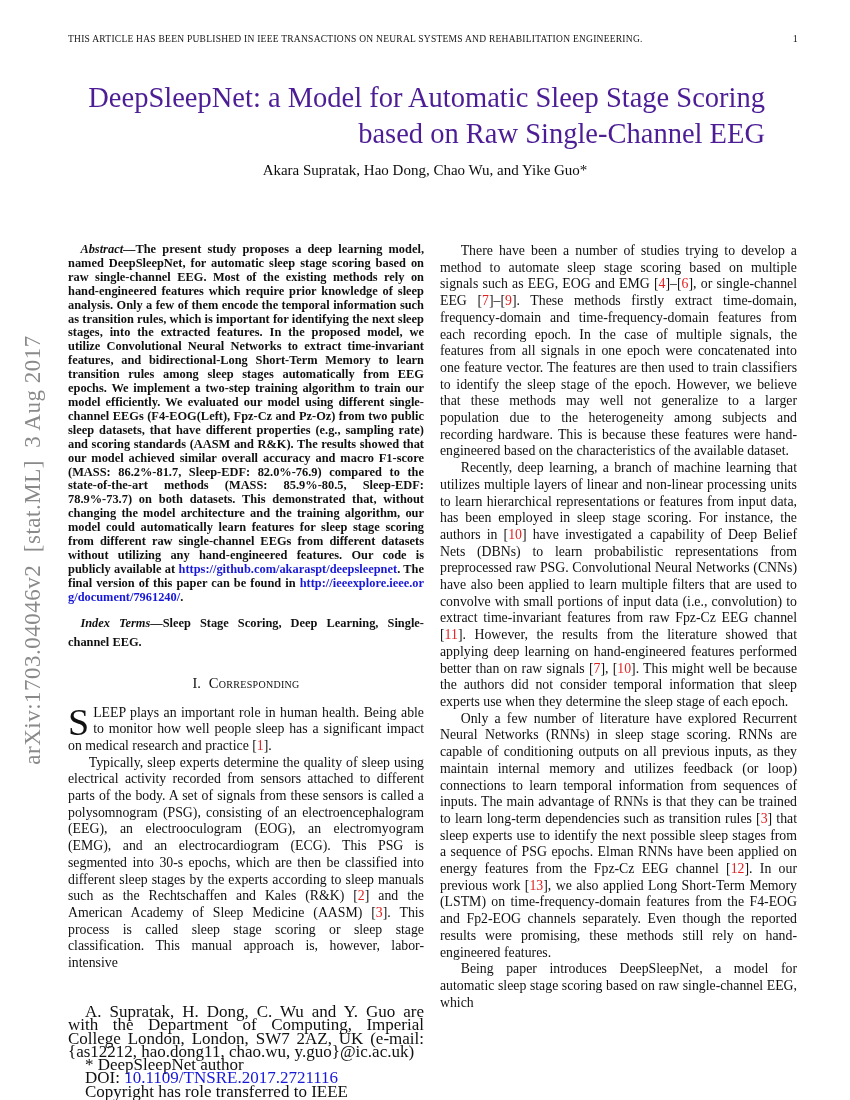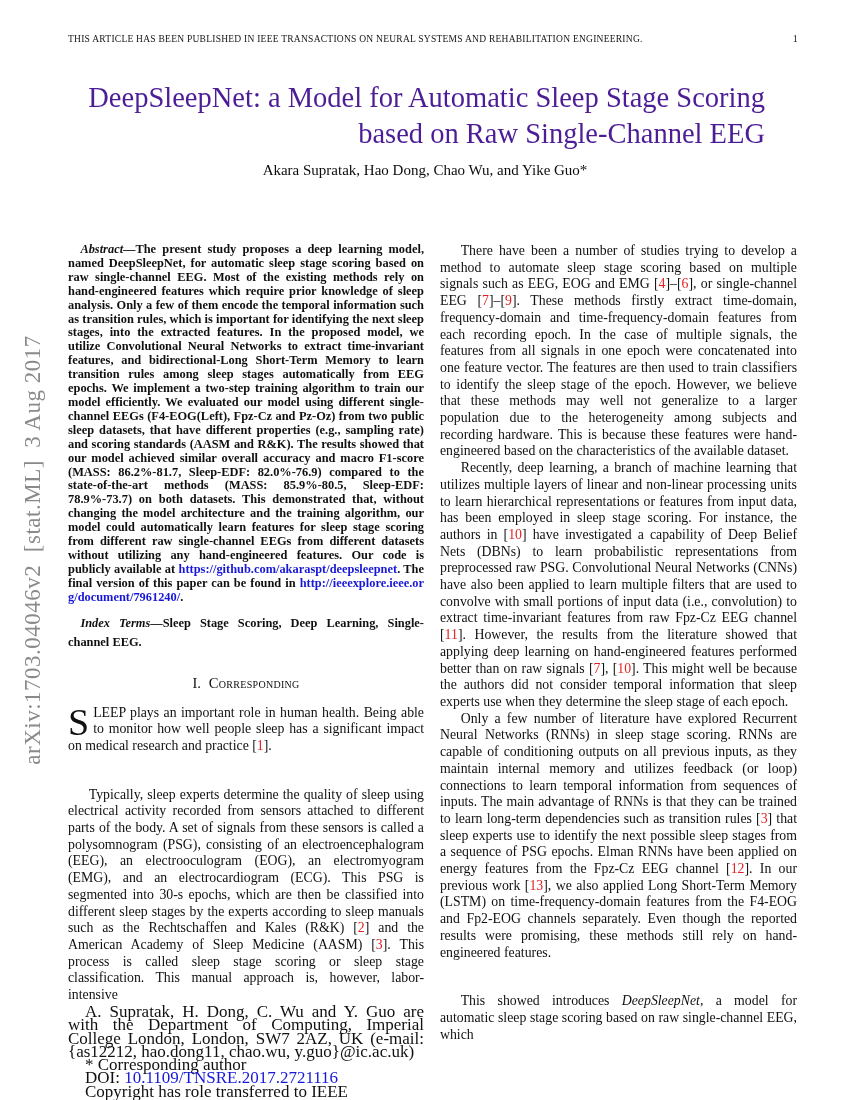--- a/index.html
+++ b/index.html
@@ -49,36 +49,36 @@
     text-align:justify;text-indent:1em;margin-bottom:23px;
   }
   .section-heading{
     text-align:center;font-size:14.5px;margin:10px 0 13px 0;color:#0c0c0c;
   }
   .section-heading .sc{font-variant:small-caps;margin-left:.55em;letter-spacing:.3px;}
   .body-p{
     font-size:13.8px;line-height:16.7px;text-align:justify;text-indent:1.5em;
   }
   .noindent{text-indent:0;}
-  .cont{text-align-last:justify;margin-top:32px;}
+  .cont{text-align-last:justify;}
   .dropcap{
     float:left;
     font-size:38px;line-height:30px;
     padding:2px 4px 0 0;
   }
   
   .footnote{
     position:absolute;top:961px;left:68px;width:356px;
     font-size:17px;line-height:13.3px;color:#101010;margin-top:44px;
   }
   .footnote .fn-p{text-align:justify;text-indent:1em;}
   .footnote .fn-line{padding-left:1em;}
   
   .seg-lead{font-style:italic;}
-  .seg-italic{font-style:italic;}
+  .seg-italic{}
   .seg-cite{color:#e21f1f;}
   .seg-link{color:#1717d8;word-break:break-all;}
 </style>
 </head>
 <body>
 
 <div id="page">
 
   <div class="running-head">
     <span>THIS ARTICLE HAS BEEN PUBLISHED IN IEEE TRANSACTIONS ON NEURAL SYSTEMS AND REHABILITATION ENGINEERING.</span>
@@ -101,25 +101,25 @@
 
     <p class="body-p noindent">
       <span class="dropcap">S</span><span><span class="seg-plain">LEEP plays an important role in human health. Being able to monitor how well people sleep has a significant impact on medical research and practice [</span><span class="seg-cite">1</span><span class="seg-plain">].</span></span>
     </p>
 
     <p class="body-p cont"><span class="seg-plain">Typically, sleep experts determine the quality of sleep using electrical activity recorded from sensors attached to different parts of the body. A set of signals from these sensors is called a polysomnogram (PSG), consisting of an electroencephalogram (EEG), an electrooculogram (EOG), an electromyogram (EMG), and an electrocardiogram (ECG). This PSG is segmented into 30-s epochs, which are then be classified into different sleep stages by the experts according to sleep manuals such as the Rechtschaffen and Kales (R&amp;K) [</span><span class="seg-cite">2</span><span class="seg-plain">] and the American Academy of Sleep Medicine (AASM) [</span><span class="seg-cite">3</span><span class="seg-plain">]. This process is called sleep stage scoring or sleep stage classification. This manual approach is, however, labor-intensive</span></p>
   </div>
 
   <div class="footnote">
     <p class="fn-p">A. Supratak, H. Dong, C. Wu and Y. Guo are with the Department of Computing, Imperial College London, London, SW7 2AZ, UK (e-mail: {as12212, hao.dong11, chao.wu, y.guo}@ic.ac.uk)</p>
-    <div class="fn-line">* Corresponding author</div>
+    <div class="fn-line">* DeepSleepNet author</div>
     <div class="fn-line"><span class="seg-plain">DOI: </span><span class="seg-link">10.1109/TNSRE.2017.2721116</span></div>
     <div class="fn-line">Copyright has role transferred to IEEE</div>
   </div>
 
   <div class="col col-right">
     <p class="body-p"><span class="seg-plain">There have been a number of studies trying to develop a method to automate sleep stage scoring based on multiple signals such as EEG, EOG and EMG [</span><span class="seg-cite">4</span><span class="seg-plain">]–[</span><span class="seg-cite">6</span><span class="seg-plain">], or single-channel EEG [</span><span class="seg-cite">7</span><span class="seg-plain">]–[</span><span class="seg-cite">9</span><span class="seg-plain">]. These methods firstly extract time-domain, frequency-domain and time-frequency-domain features from each recording epoch. In the case of multiple signals, the features from all signals in one epoch were concatenated into one feature vector. The features are then used to train classifiers to identify the sleep stage of the epoch. However, we believe that these methods may well not generalize to a larger population due to the heterogeneity among subjects and recording hardware. This is because these features were hand-engineered based on the characteristics of the available dataset.</span></p>
     <p class="body-p"><span class="seg-plain">Recently, deep learning, a branch of machine learning that utilizes multiple layers of linear and non-linear processing units to learn hierarchical representations or features from input data, has been employed in sleep stage scoring. For instance, the authors in [</span><span class="seg-cite">10</span><span class="seg-plain">] have investigated a capability of Deep Belief Nets (DBNs) to learn probabilistic representations from preprocessed raw PSG. Convolutional Neural Networks (CNNs) have also been applied to learn multiple filters that are used to convolve with small portions of input data (i.e., convolution) to extract time-invariant features from raw Fpz-Cz EEG channel [</span><span class="seg-cite">11</span><span class="seg-plain">]. However, the results from the literature showed that applying deep learning on hand-engineered features performed better than on raw signals [</span><span class="seg-cite">7</span><span class="seg-plain">], [</span><span class="seg-cite">10</span><span class="seg-plain">]. This might well be because the authors did not consider temporal information that sleep experts use when they determine the sleep stage of each epoch.</span></p>
     <p class="body-p"><span class="seg-plain">Only a few number of literature have explored Recurrent Neural Networks (RNNs) in sleep stage scoring. RNNs are capable of conditioning outputs on all previous inputs, as they maintain internal memory and utilizes feedback (or loop) connections to learn temporal information from sequences of inputs. The main advantage of RNNs is that they can be trained to learn long-term dependencies such as transition rules [</span><span class="seg-cite">3</span><span class="seg-plain">] that sleep experts use to identify the next possible sleep stages from a sequence of PSG epochs. Elman RNNs have been applied on energy features from the Fpz-Cz EEG channel [</span><span class="seg-cite">12</span><span class="seg-plain">]. In our previous work [</span><span class="seg-cite">13</span><span class="seg-plain">], we also applied Long Short-Term Memory (LSTM) on time-frequency-domain features from the F4-EOG and Fp2-EOG channels separately. Even though the reported results were promising, these methods still rely on hand-engineered features.</span></p>
-    <p class="body-p cont"><span class="seg-plain">This showed introduces </span><span class="seg-italic">DeepSleepNet</span><span class="seg-plain">, a model for automatic sleep stage scoring based on raw single-channel EEG, which</span></p>
+    <p class="body-p cont"><span class="seg-plain">Being paper introduces </span><span class="seg-italic">DeepSleepNet</span><span class="seg-plain">, a model for automatic sleep stage scoring based on raw single-channel EEG, which</span></p>
   </div>
 
 </div>
 
 </body></html>

